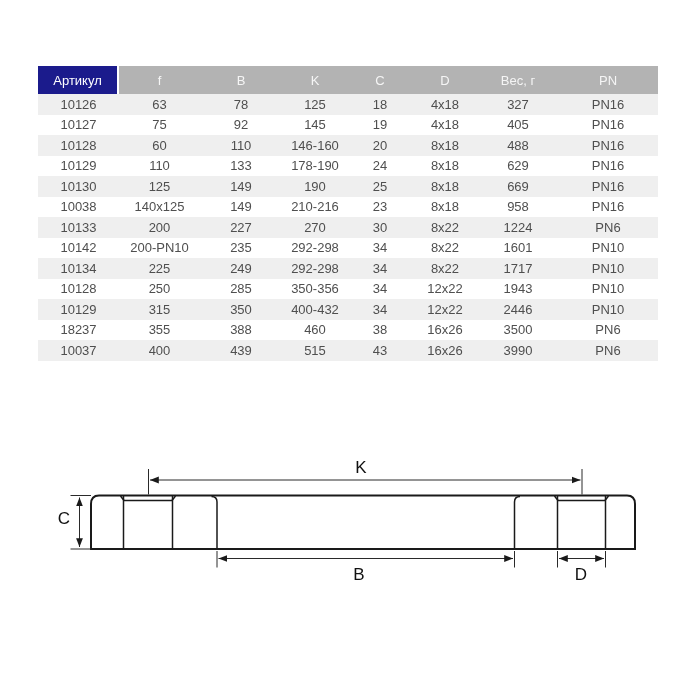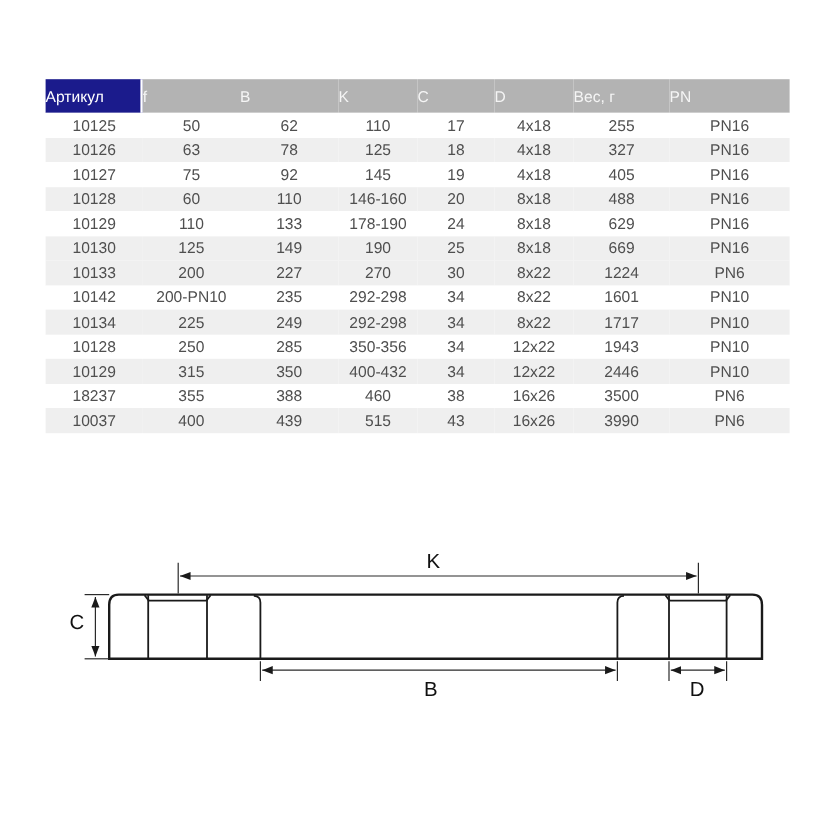--- a/index.html
+++ b/index.html
@@ -7,21 +7,21 @@
     position:relative; width:700px; height:700px; background:#ffffff;
     font-family:"Liberation Sans","DejaVu Sans",sans-serif; overflow:hidden;
   }
   
   table.spec {
     position:absolute; left:38px; top:66px; width:620px;
     border-collapse:separate; border-spacing:0; table-layout:fixed;
   }
   table.spec th {
     height:28px; padding:0; font-size:13px; font-weight:400;
-    color:#f5f5f5; background:#b3b3b3; text-align:left; vertical-align:middle;
+    color:#f5f5f5; background:#b3b3b3; text-align:center; vertical-align:middle;
   }
   table.spec th.first {
     background:#1b1b8c; color:#ffffff; border-right:2px solid #ffffff;
   }
   table.spec td {
     height:20.5px; padding:0; font-size:13px; color:#4f4f4f;
     text-align:center; vertical-align:middle; background:#ffffff;
   }
   table.spec tr.stripe td { background:#efefef; }
   
@@ -54,30 +54,20 @@
           <th>f</th>
           <th>B</th>
           <th>K</th>
           <th>C</th>
           <th>D</th>
           <th>Вес, г</th>
           <th>PN</th>
         </tr>
     </thead>
     <tbody>
-        <tr>
-          <td>10125</td>
-          <td>50</td>
-          <td>62</td>
-          <td>110</td>
-          <td>17</td>
-          <td>4x18</td>
-          <td>255</td>
-          <td>PN16</td>
-        </tr>
         <tr class="stripe">
           <td>10126</td>
           <td>63</td>
           <td>78</td>
           <td>125</td>
           <td>18</td>
           <td>4x18</td>
           <td>327</td>
           <td>PN16</td>
         </tr>
@@ -112,20 +102,30 @@
           <td>PN16</td>
         </tr>
         <tr class="stripe">
           <td>10130</td>
           <td>125</td>
           <td>149</td>
           <td>190</td>
           <td>25</td>
           <td>8x18</td>
           <td>669</td>
+          <td>PN16</td>
+        </tr>
+        <tr>
+          <td>10038</td>
+          <td>140x125</td>
+          <td>149</td>
+          <td>210-216</td>
+          <td>23</td>
+          <td>8x18</td>
+          <td>958</td>
           <td>PN16</td>
         </tr>
         <tr class="stripe">
           <td>10133</td>
           <td>200</td>
           <td>227</td>
           <td>270</td>
           <td>30</td>
           <td>8x22</td>
           <td>1224</td>

